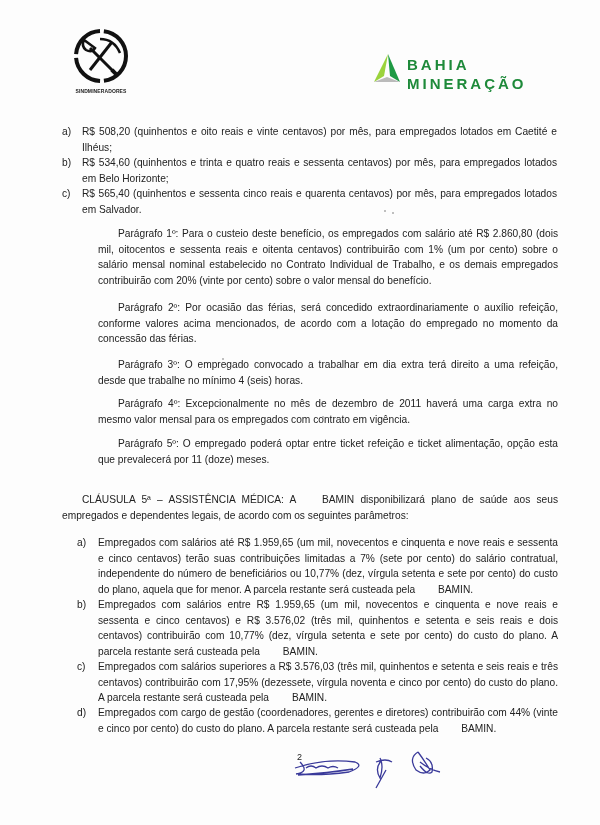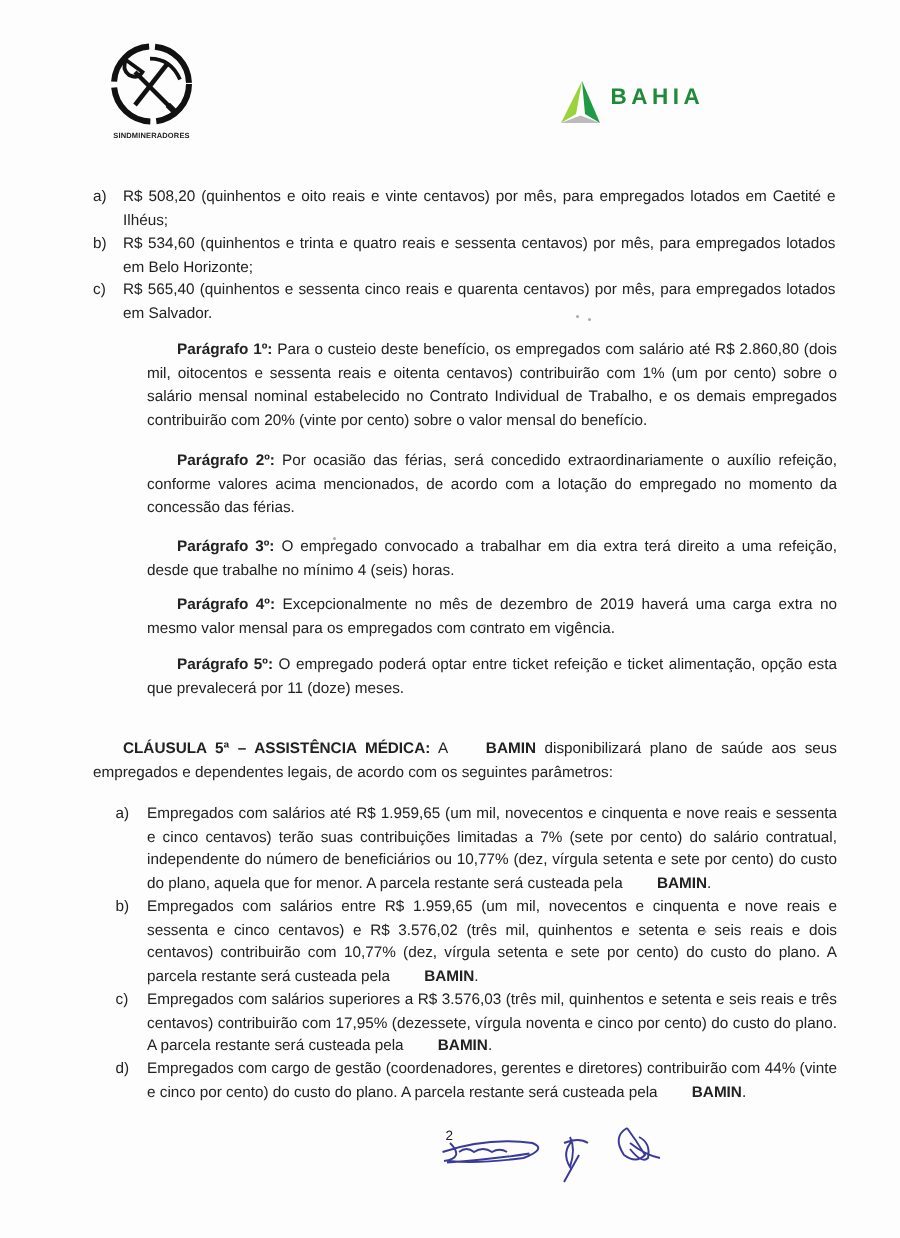--- a/index.html
+++ b/index.html
@@ -12,21 +12,21 @@
   .sind-logo svg { display: block; margin: 0 auto; }
   .sind-name { font-size: 5px; font-weight: bold; letter-spacing: 0.1px; margin-top: 2px; color: #222; }
   .bahia-logo { position: absolute; left: 370px; top: 52px; width: 170px; height: 50px; }
   .bahia-logo svg { position: absolute; left: 0; top: 0; }
   .bahia-text { position: absolute; left: 37px; top: 3px; font-weight: bold; color: #1e8a3a; font-size: 15px; letter-spacing: 3px; line-height: 19px; }
   .content { position: absolute; left: 0; top: 0; width: 600px; font-size: 10.2px; line-height: 15.5px; }
   .list-item { position: absolute; left: 82px; width: 475px; text-align: justify; }
   .list-item .marker { position: absolute; left: -20px; top: 0; }
   .para { position: absolute; left: 98px; width: 460px; text-align: justify; }
   .clause { position: absolute; left: 62px; width: 496px; text-align: justify; }
-  .b { font-weight: bold; padding-left: 20px; }
+  .b { font-weight: normal; padding-left: 20px; }
   .sub-item { position: absolute; left: 98px; width: 460px; text-align: justify; }
   .sub-item .marker { position: absolute; left: -21px; top: 0; }
   .page-number { position: absolute; left: 297px; top: 752px; font-size: 9px; }
   .signatures { position: absolute; left: 250px; top: 740px; width: 220px; height: 70px; }
   .speck { position: absolute; width: 2px; height: 2px; background: #aaa; border-radius: 1px; }
 </style>
 </head>
 <body>
 
 <div class="header">
@@ -43,20 +43,21 @@
   </div>
 
   <div class="bahia-logo">
     <svg width="34" height="34" viewBox="0 0 34 34">
       <polygon points="18,2 4,30 14,24" fill="#9bd33c"></polygon>
       <polygon points="18,2 30,30 20,24" fill="#1e9a44"></polygon>
       <polygon points="4,30 30,30 17,25" fill="#bbb"></polygon>
     </svg>
     <div class="bahia-text">
       <div>BAHIA</div>
+      <div>MINERAÇÃO</div>
     </div>
   </div>
 </div>
 
 <div class="content">
   <div class="list-item" style="top:124px">
     <span class="marker">a)</span>
     <span>R$ 508,20 (quinhentos e oito reais e vinte centavos) por mês, para empregados lotados em Caetité e Ilhéus;</span>
   </div>
   <div class="list-item" style="top:155px">
@@ -71,21 +72,21 @@
   <div class="para" style="top:226px">
     <span class="b">Parágrafo 1º:</span><span> Para o custeio deste benefício, os empregados com salário até R$ 2.860,80 (dois mil, oitocentos e sessenta reais e oitenta centavos) contribuirão com 1% (um por cento) sobre o salário mensal nominal estabelecido no Contrato Individual de Trabalho, e os demais empregados contribuirão com 20% (vinte por cento) sobre o valor mensal do benefício.</span>
   </div>
   <div class="para" style="top:300px">
     <span class="b">Parágrafo 2º:</span><span> Por ocasião das férias, será concedido extraordinariamente o auxílio refeição, conforme valores acima mencionados, de acordo com a lotação do empregado no momento da concessão das férias.</span>
   </div>
   <div class="para" style="top:357px">
     <span class="b">Parágrafo 3º:</span><span> O empregado convocado a trabalhar em dia extra terá direito a uma refeição, desde que trabalhe no mínimo 4 (seis) horas.</span>
   </div>
   <div class="para" style="top:396px">
-    <span class="b">Parágrafo 4º:</span><span> Excepcionalmente no mês de dezembro de 2019 haverá uma carga extra no mesmo valor mensal para os empregados com contrato em vigência.</span>
+    <span class="b">Parágrafo 4º:</span><span> Excepcionalmente no mês de dezembro de 2011 haverá uma carga extra no mesmo valor mensal para os empregados com contrato em vigência.</span>
   </div>
   <div class="para" style="top:436px">
     <span class="b">Parágrafo 5º:</span><span> O empregado poderá optar entre ticket refeição e ticket alimentação, opção esta que prevalecerá por 11 (doze) meses.</span>
   </div>
 
   <div class="clause" style="top:492px">
     <span class="b">CLÁUSULA 5ª – ASSISTÊNCIA MÉDICA:</span><span> A </span><span class="b">BAMIN</span><span> disponibilizará plano de saúde aos seus empregados e dependentes legais, de acordo com os seguintes parâmetros:</span>
   </div>
 
   <div class="sub-item" style="top:535px">

